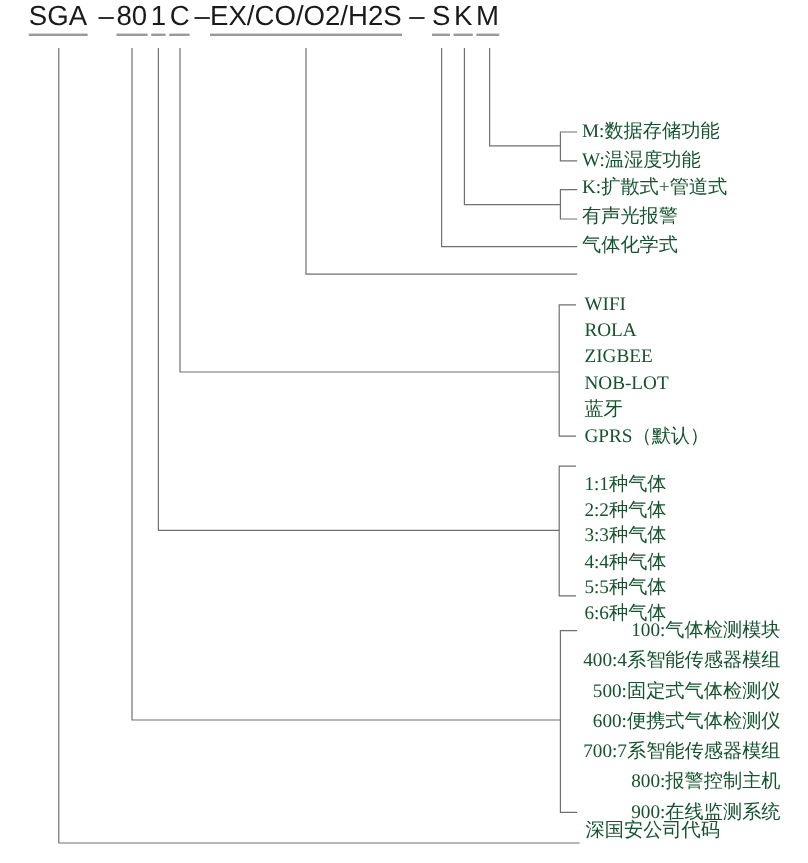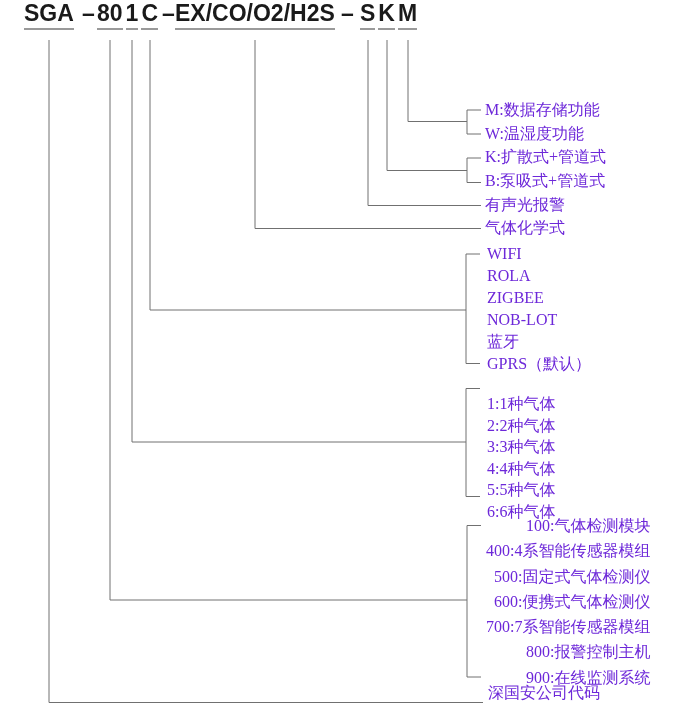--- a/index.html
+++ b/index.html
@@ -10,33 +10,33 @@
     font-family:"Liberation Sans",sans-serif;
     color:#1a1a1a;
     overflow:hidden;
   }
   svg.wires{position:absolute;left:0;top:0;}
   svg.wires path{fill:none;stroke:#707070;stroke-width:1;}
 
   
   .title{
     position:absolute;left:0;top:8;width:673px;height:34px;
-    font-weight:bold;font-size:23px;line-height:26px;
+    font-weight:normal;font-size:23px;line-height:26px;
     letter-spacing:0;white-space:nowrap;
   }
   .title .seg{position:absolute;display:inline-block;top:0;}
   .u{border-bottom:2px solid #9a9a9a;padding-bottom:2px;}
   .grp span{display:inline-block;margin-right:3px;}
   .grp span:last-child{margin-right:0;}
 
   
   .lgroup{
     position:absolute;
     font-family:"Liberation Serif","DejaVu Serif",serif;
-    font-size:16px;color:#6d28d9;white-space:nowrap;
+    font-size:16px;color:#14532d;white-space:nowrap;
   }
   .g-top   {left:485px;top:98px;}
   .g-top   .row{height:23.7px;line-height:23.7px;}
   .g-comm  {left:487px;top:243px;}
   .g-comm  .row{height:22px;line-height:22px;}
   .g-count {left:487px;top:393px;}
   .g-count .row{height:21.6px;line-height:21.6px;}
   .g-series{left:486px;top:513px;}
   .g-series .row{height:25.3px;line-height:25.3px;text-align:right;}
   .g-company{left:488px;top:684px;}
@@ -72,21 +72,20 @@
     <span class="seg" style="left:162px">–</span>
     <span class="seg u" style="left:175px">EX/CO/O2/H2S</span>
     <span class="seg" style="left:341px">–</span>
     <span class="seg grp" style="left:360px"><span class="u">S</span><span class="u">K</span><span class="u">M</span></span>
   </div>
 
   <div class="lgroup g-top">
     <div class="row">M:数据存储功能</div>
     <div class="row">W:温湿度功能</div>
     <div class="row">K:扩散式+管道式</div>
-    <div class="row">B:泵吸式+管道式</div>
     <div class="row">有声光报警</div>
     <div class="row">气体化学式</div>
   </div>
 
   <div class="lgroup g-comm">
     <div class="row">WIFI</div>
     <div class="row">ROLA</div>
     <div class="row">ZIGBEE</div>
     <div class="row">NOB-LOT</div>
     <div class="row">蓝牙</div>

